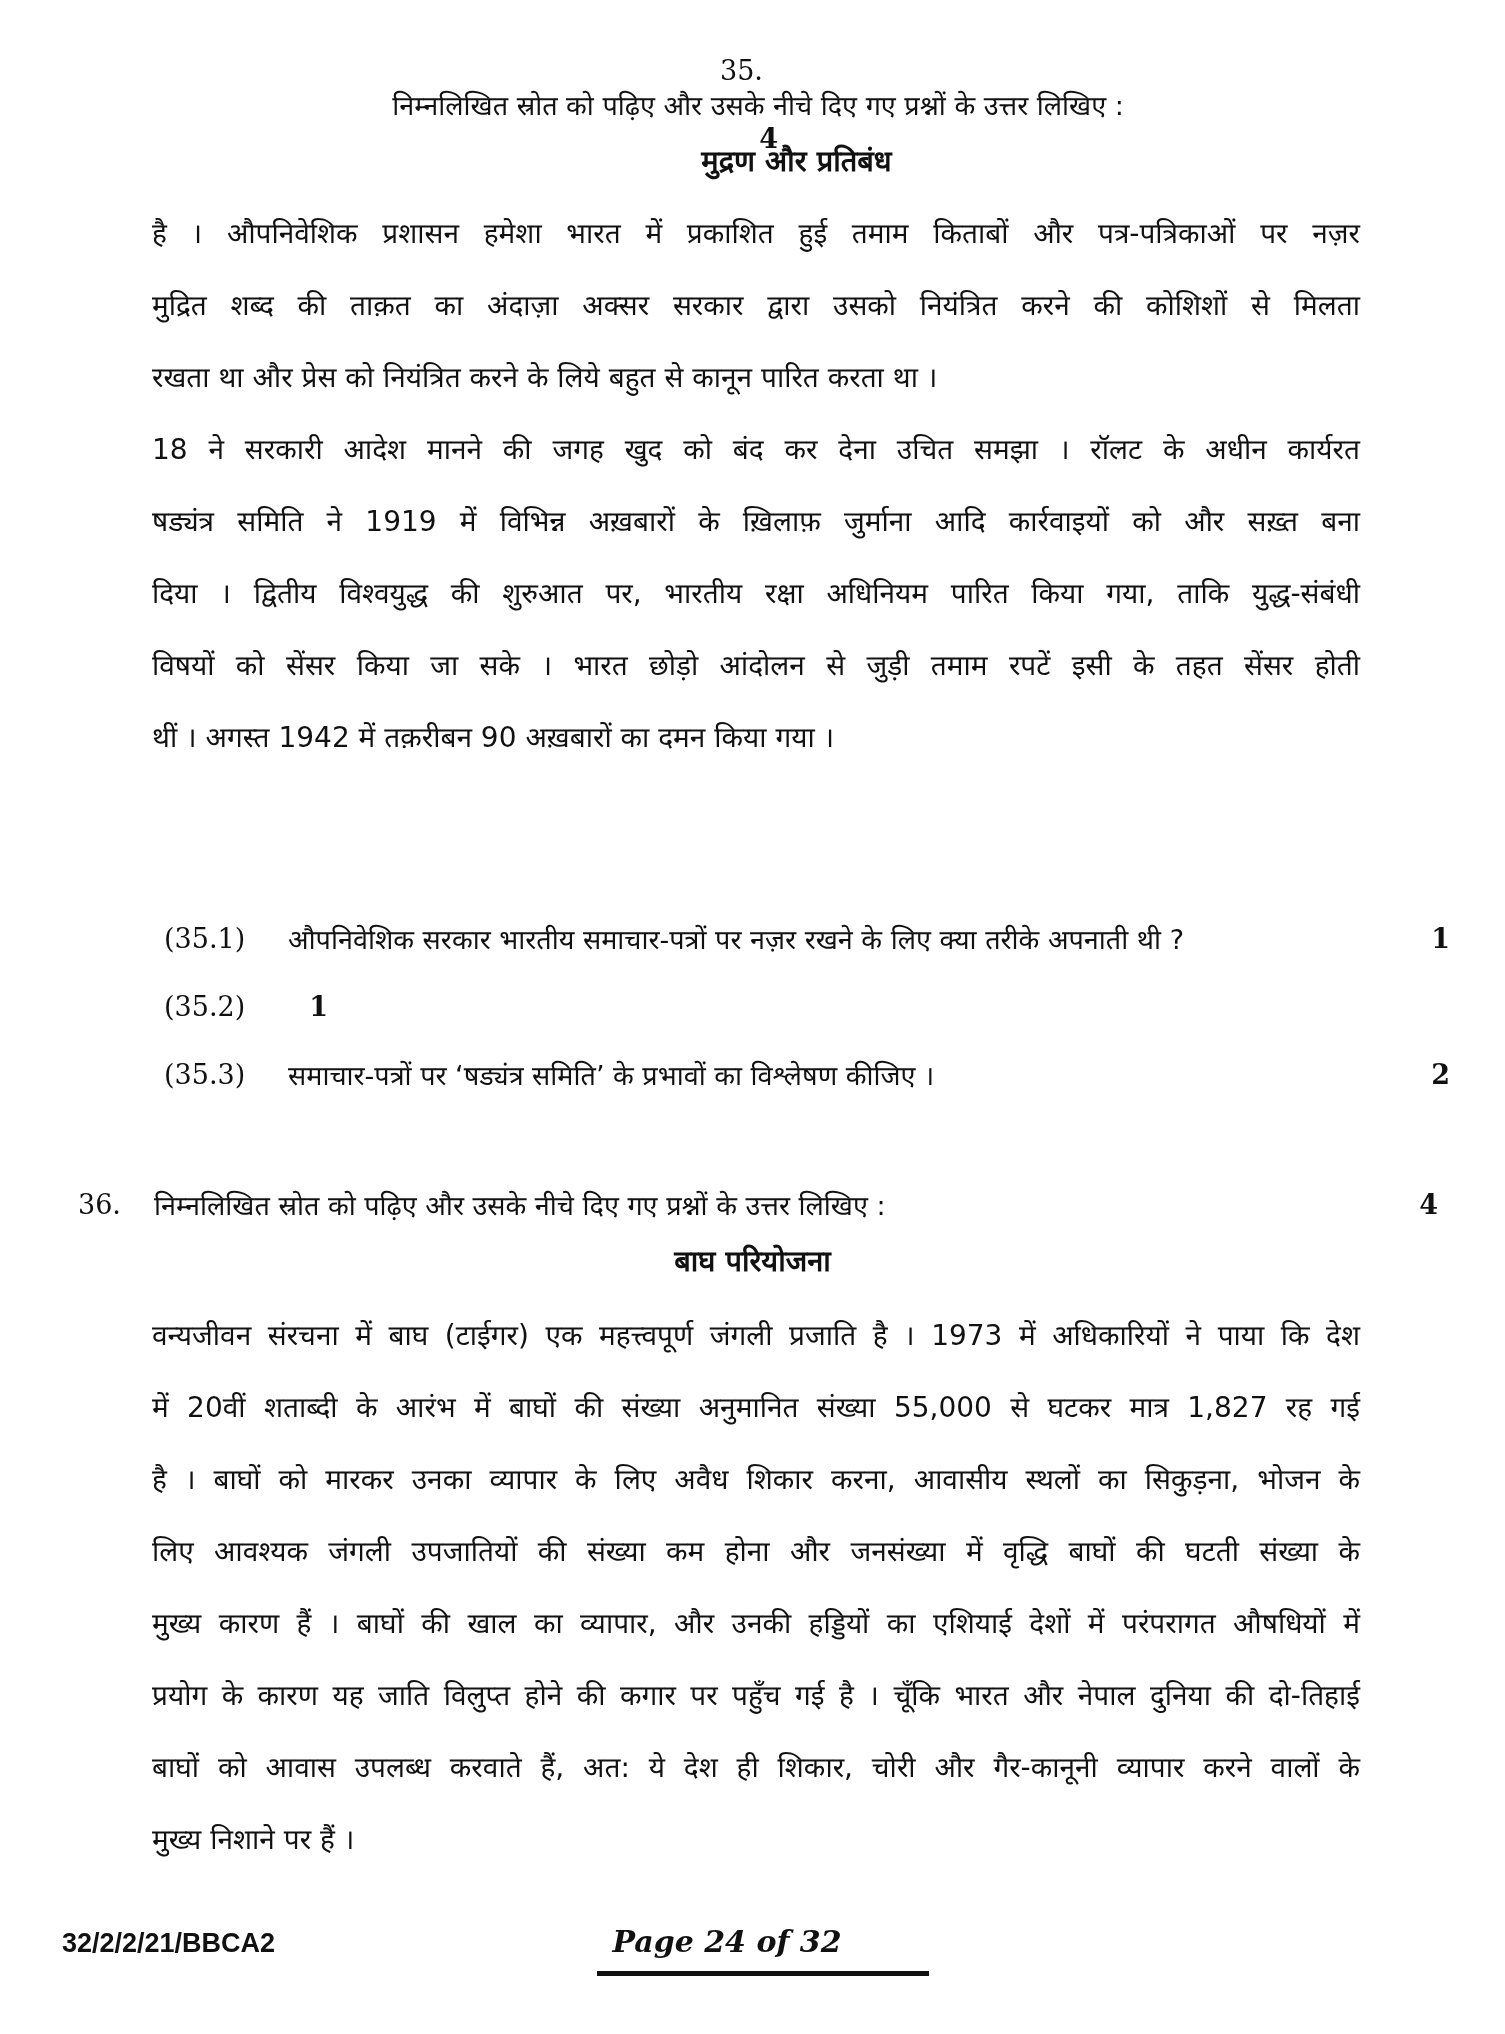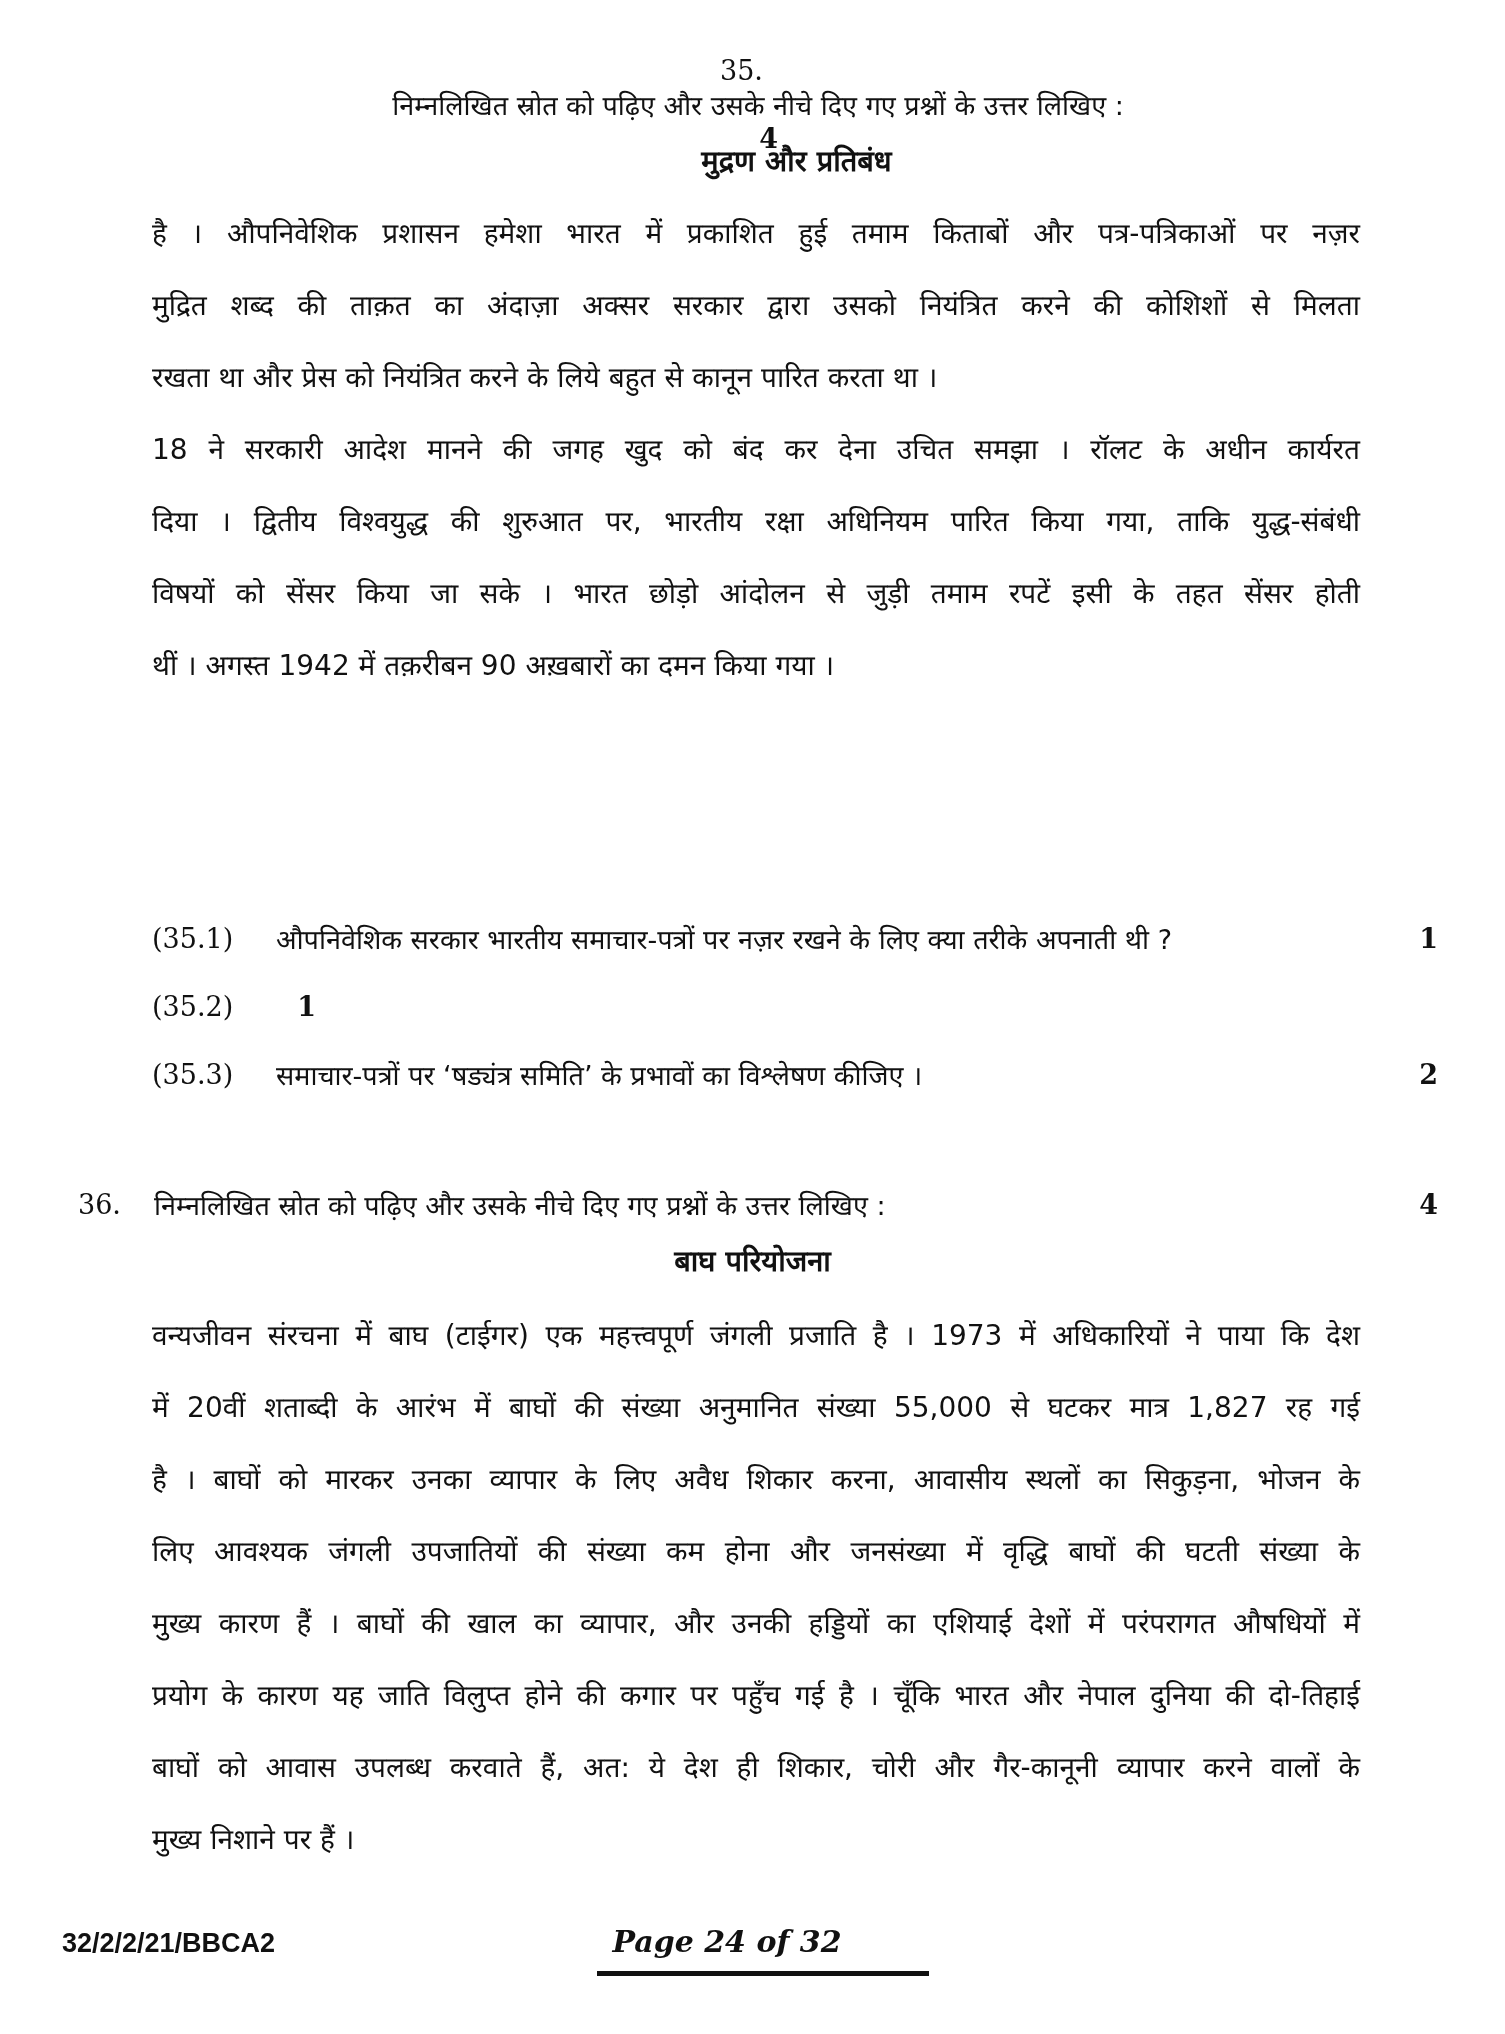--- a/index.html
+++ b/index.html
@@ -65,21 +65,21 @@
       display: block;
       text-align: justify;
       text-align-last: justify;
       white-space: nowrap;
     }
     .para .line.last {
       text-align-last: left;
     }
     .subq {
       position: absolute;
-      left: 152px;
+      left: 164px;
       width: 1286px;
       height: 60px;
       display: flex;
       align-items: center;
       font-size: 27px;
     }
     .subq-num {
       width: 124px;
       font-family: "DejaVu Serif", serif;
       font-size: 27px;
@@ -136,20 +136,21 @@
   <div class="title" style="top:140px;padding-left:44px;">मुद्रण और प्रतिबंध</div>
 
   <div class="para" style="top:198px;">
     <span class="line">है । औपनिवेशिक प्रशासन हमेशा भारत में प्रकाशित हुई तमाम किताबों और पत्र-पत्रिकाओं पर नज़र</span>
     <span class="line">मुद्रित शब्द की ताक़त का अंदाज़ा अक्सर सरकार द्वारा उसको नियंत्रित करने की कोशिशों से मिलता</span>
     <span class="line last">रखता था और प्रेस को नियंत्रित करने के लिये बहुत से कानून पारित करता था ।</span>
   </div>
 
   <div class="para" style="top:414px;">
     <span class="line">18 ने सरकारी आदेश मानने की जगह खुद को बंद कर देना उचित समझा । रॉलट के अधीन कार्यरत</span>
+    <span class="line">षड्यंत्र समिति ने 1919 में विभिन्न अख़बारों के ख़िलाफ़ जुर्माना आदि कार्रवाइयों को और सख़्त बना</span>
     <span class="line">दिया । द्वितीय विश्वयुद्ध की शुरुआत पर, भारतीय रक्षा अधिनियम पारित किया गया, ताकि युद्ध-संबंधी</span>
     <span class="line">विषयों को सेंसर किया जा सके । भारत छोड़ो आंदोलन से जुड़ी तमाम रपटें इसी के तहत सेंसर होती</span>
     <span class="line last">थीं । अगस्त 1942 में तक़रीबन 90 अख़बारों का दमन किया गया ।</span>
   </div>
 
   <div class="subq" style="top:908px;">
     <span class="subq-num">(35.1)</span>
     <span class="subq-text">औपनिवेशिक सरकार भारतीय समाचार-पत्रों पर नज़र रखने के लिए क्या तरीके अपनाती थी ?</span>
     <span class="subq-marks">1</span>
   </div>

